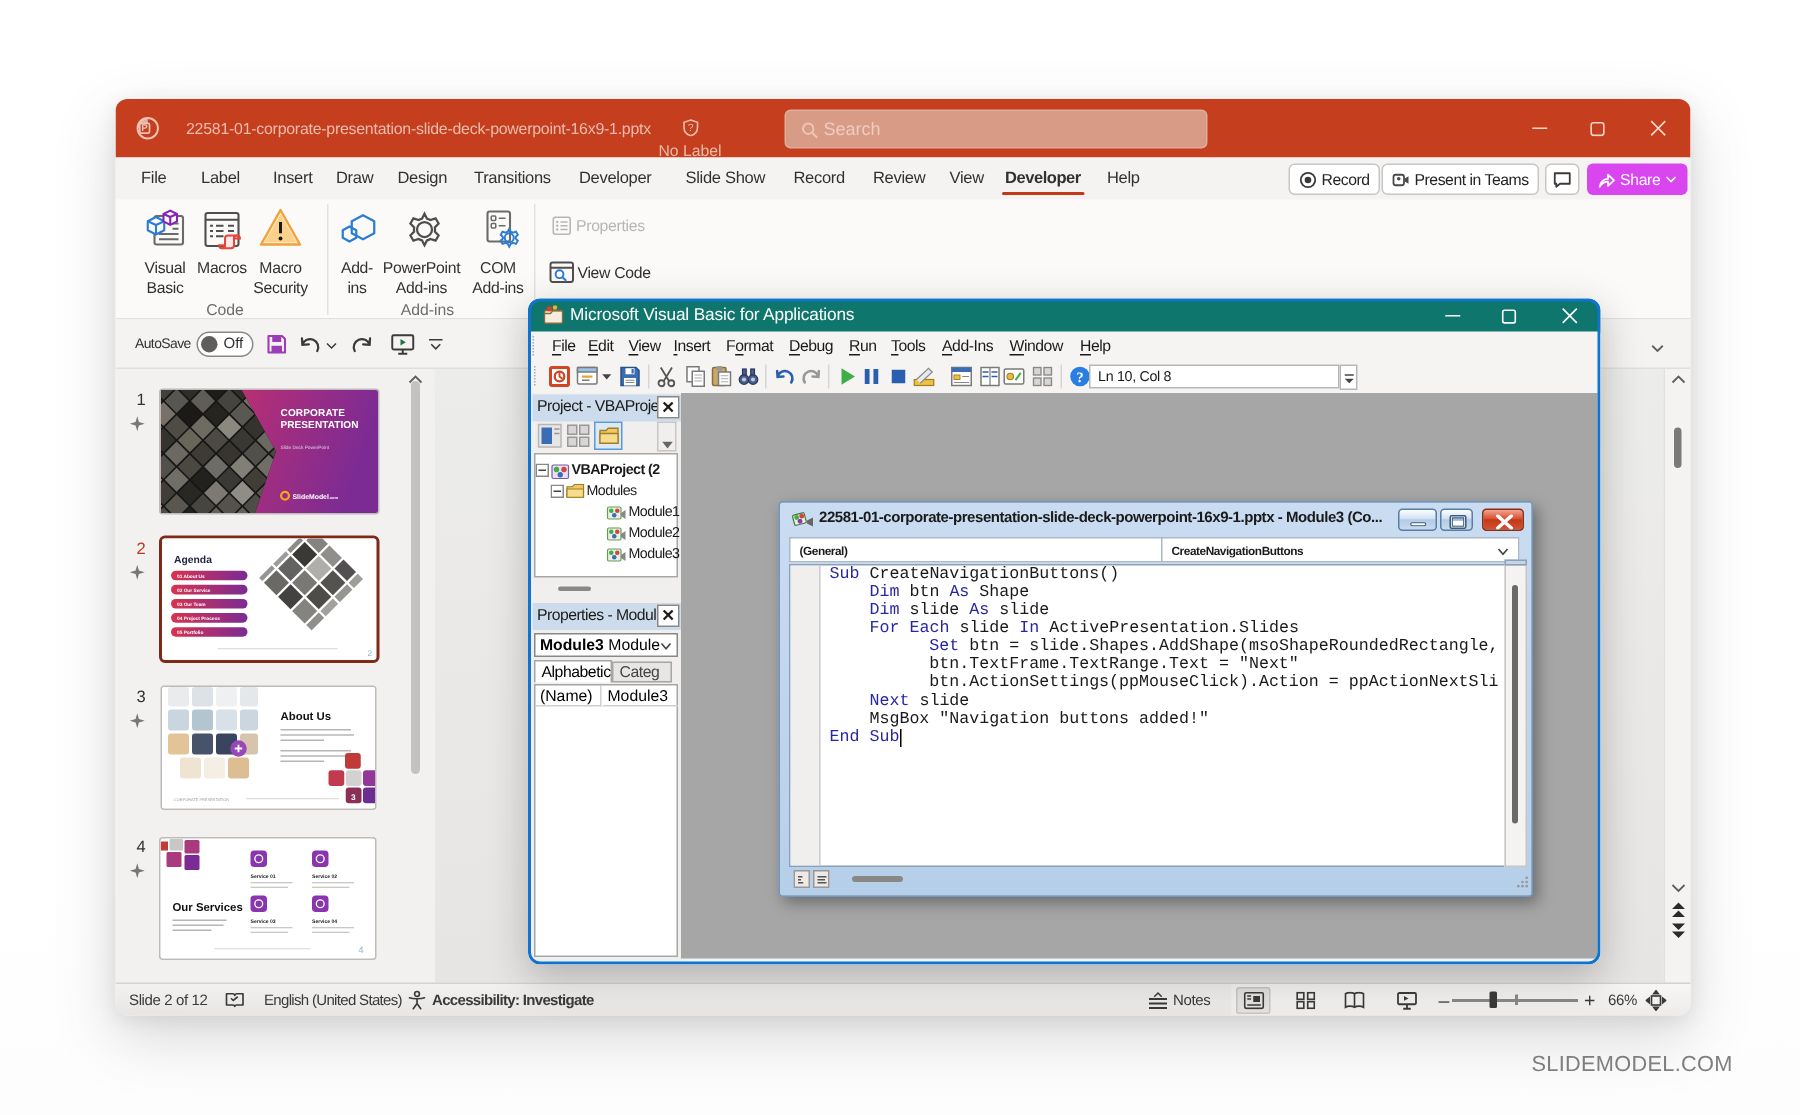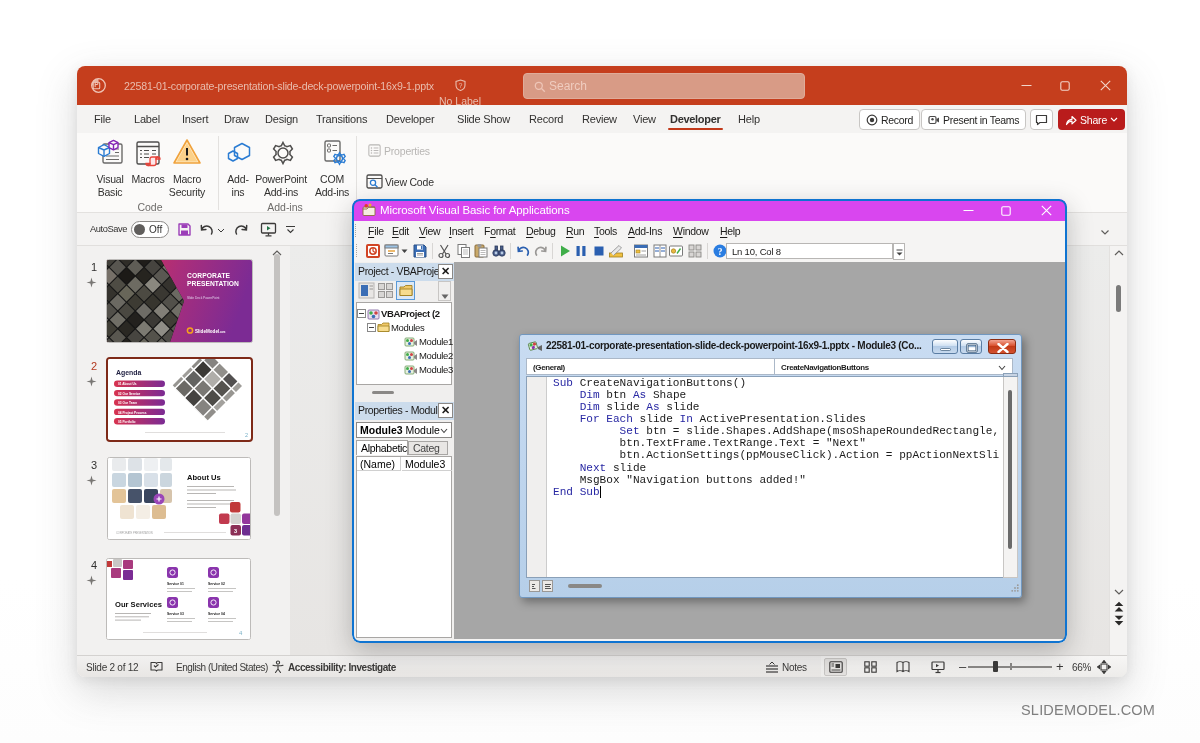--- a/index.html
+++ b/index.html
@@ -16,21 +16,21 @@
 .nolabel { position:absolute; left:362px; top:13px; font-size:10.5px; color:#e9bcad; display:flex; align-items:center; gap:4px;flex-direction:column; }
 .srch { position:absolute; left:446px; top:7px; width:282px; height:26px; background:#d89b86; border-radius:4px; border:1px solid #dfac9a; }
 .stext { position:absolute; left:25px; top:5px; font-size:12px; color:#efccbf; }
 .winbtn { position:absolute; top:0; width:40px; height:39px; display:flex; align-items:center; justify-content:center; }
 
 .pp-menu { position:absolute; left:0; top:39px; width:1050px; height:28px; background:#f4f3f2; }
 .tab { position:absolute; top:0; height:28px; line-height:28px; font-size:11px; letter-spacing:-0.2px; color:#323130; }
 .tab.sel { font-weight:700; letter-spacing:-0.3px; }
 .tab.sel::after { content:""; position:absolute; left:-2px; right:-2px; bottom:3px; height:2.4px; background:#c2391a; border-radius:2px; }
 .mbtn { position:absolute; top:4px; height:21px; border:1px solid #c8c6c4; border-radius:4px; background:#fff; font-size:10.5px; letter-spacing:-0.3px; color:#252423; display:flex; align-items:center; padding:0 6px; gap:3px; }
-.sharebtn { position:absolute; top:4px; height:21px; border-radius:4px; background:#b91c1c; color:#fff; font-size:10.5px; letter-spacing:-0.2px; display:flex; align-items:center; padding:0 7px; gap:3px;justify-content:center; }
+.sharebtn { position:absolute; top:4px; height:21px; border-radius:4px; background:#d946ef; color:#fff; font-size:10.5px; letter-spacing:-0.2px; display:flex; align-items:center; padding:0 7px; gap:3px;justify-content:center; }
 
 .pp-ribbon { position:absolute; left:0; top:67px; width:1050px; height:80px; background:#fbfaf9; border-bottom:1px solid #e3e1df; }
 .rlab { position:absolute; font-size:10.5px; letter-spacing:-0.2px; line-height:13px; color:#323130; text-align:center; white-space:nowrap; transform:translateX(-50%); }
 .glab { position:absolute; top:68px; font-size:10.5px; color:#6e6c6a; transform:translateX(-50%); }
 .rsep { position:absolute; top:3px; height:74px; width:1px; background:#e3e1df; }
 .ricon { position:absolute; }
 .dis { color:#b8b6b4 !important; }
 
 .pp-qat { position:absolute; left:0; top:147px; width:1050px; height:33px; background:#f4f3f2; border-bottom:1px solid #e1dfdd; }
 .qtext { position:absolute; left:13px; top:11px; font-size:9.3px; letter-spacing:-0.4px; color:#323130; }
@@ -47,21 +47,21 @@
 .vthumb { position:absolute; left:197px; width:6px; border-radius:3px; background:#c4c2c0; }
 .rstrip { position:absolute; left:213px; top:0; width:837px; height:409px; background:linear-gradient(180deg,#ececeb,#e7e5e3); }
 .escroll { position:absolute; left:1032px; top:0; width:18px; height:409px; background:#f4f3f2; border-left:1px solid #e3e1df; }
 
 .pp-status { position:absolute; left:0; top:589px; width:1050px; height:22px; background:linear-gradient(180deg,#f2f1f0,#e8e6e4); border-top:1px solid #d4d2d0; font-size:10px; letter-spacing:-0.25px; color:#3b3a39; }
 .st { position:absolute; top:6px; white-space:nowrap; }
 
 
 .vba { position:absolute; left:352px; top:199px; width:715px; height:444px; border-radius:8px; background:#f4f3f2; box-shadow:0 8px 26px rgba(40,40,40,0.28); overflow:hidden; }
 .vba::after { content:""; position:absolute; inset:0; border:2px solid #0f74d1; border-radius:8px; z-index:60; }
-.vba-title { position:absolute; left:0; top:0; width:715px; height:23px; background:#d946ef; border-radius:8px 8px 0 0; }
+.vba-title { position:absolute; left:0; top:0; width:715px; height:23px; background:#0f766e; border-radius:8px 8px 0 0; }
 .vtext { position:absolute; left:28px; top:5px; color:#fff; font-size:11.5px; letter-spacing:-0.1px; }
 .vwb { position:absolute; top:0; width:36px; height:23px; display:flex; align-items:center; justify-content:center; }
 .vba-menu { position:absolute; left:0; top:22px; width:715px; height:19px; background:#f5f4f3; }
 .vmi { position:absolute; top:4px; font-size:10.5px; letter-spacing:-0.3px; color:#1b1a19; }
 .vmi u { text-decoration-thickness:1px; text-underline-offset:2px; }
 .vba-tools { position:absolute; left:0; top:41px; width:715px; height:23px; background:#f5f4f3; border-bottom:1px solid #d8d6d4; }
 .ti { position:absolute; top:3px; width:16px; height:16px; }
 .tsep { position:absolute; top:3px; width:1px; height:16px; background:#d8d6d4; }
 .lnbox { position:absolute; left:374px; top:3px; width:167px; height:16px; background:#fff; border:1px solid #b8b6b4; font-size:9.5px; letter-spacing:-0.2px; color:#1b1a19; padding:2px 0 0 5px; }
 

